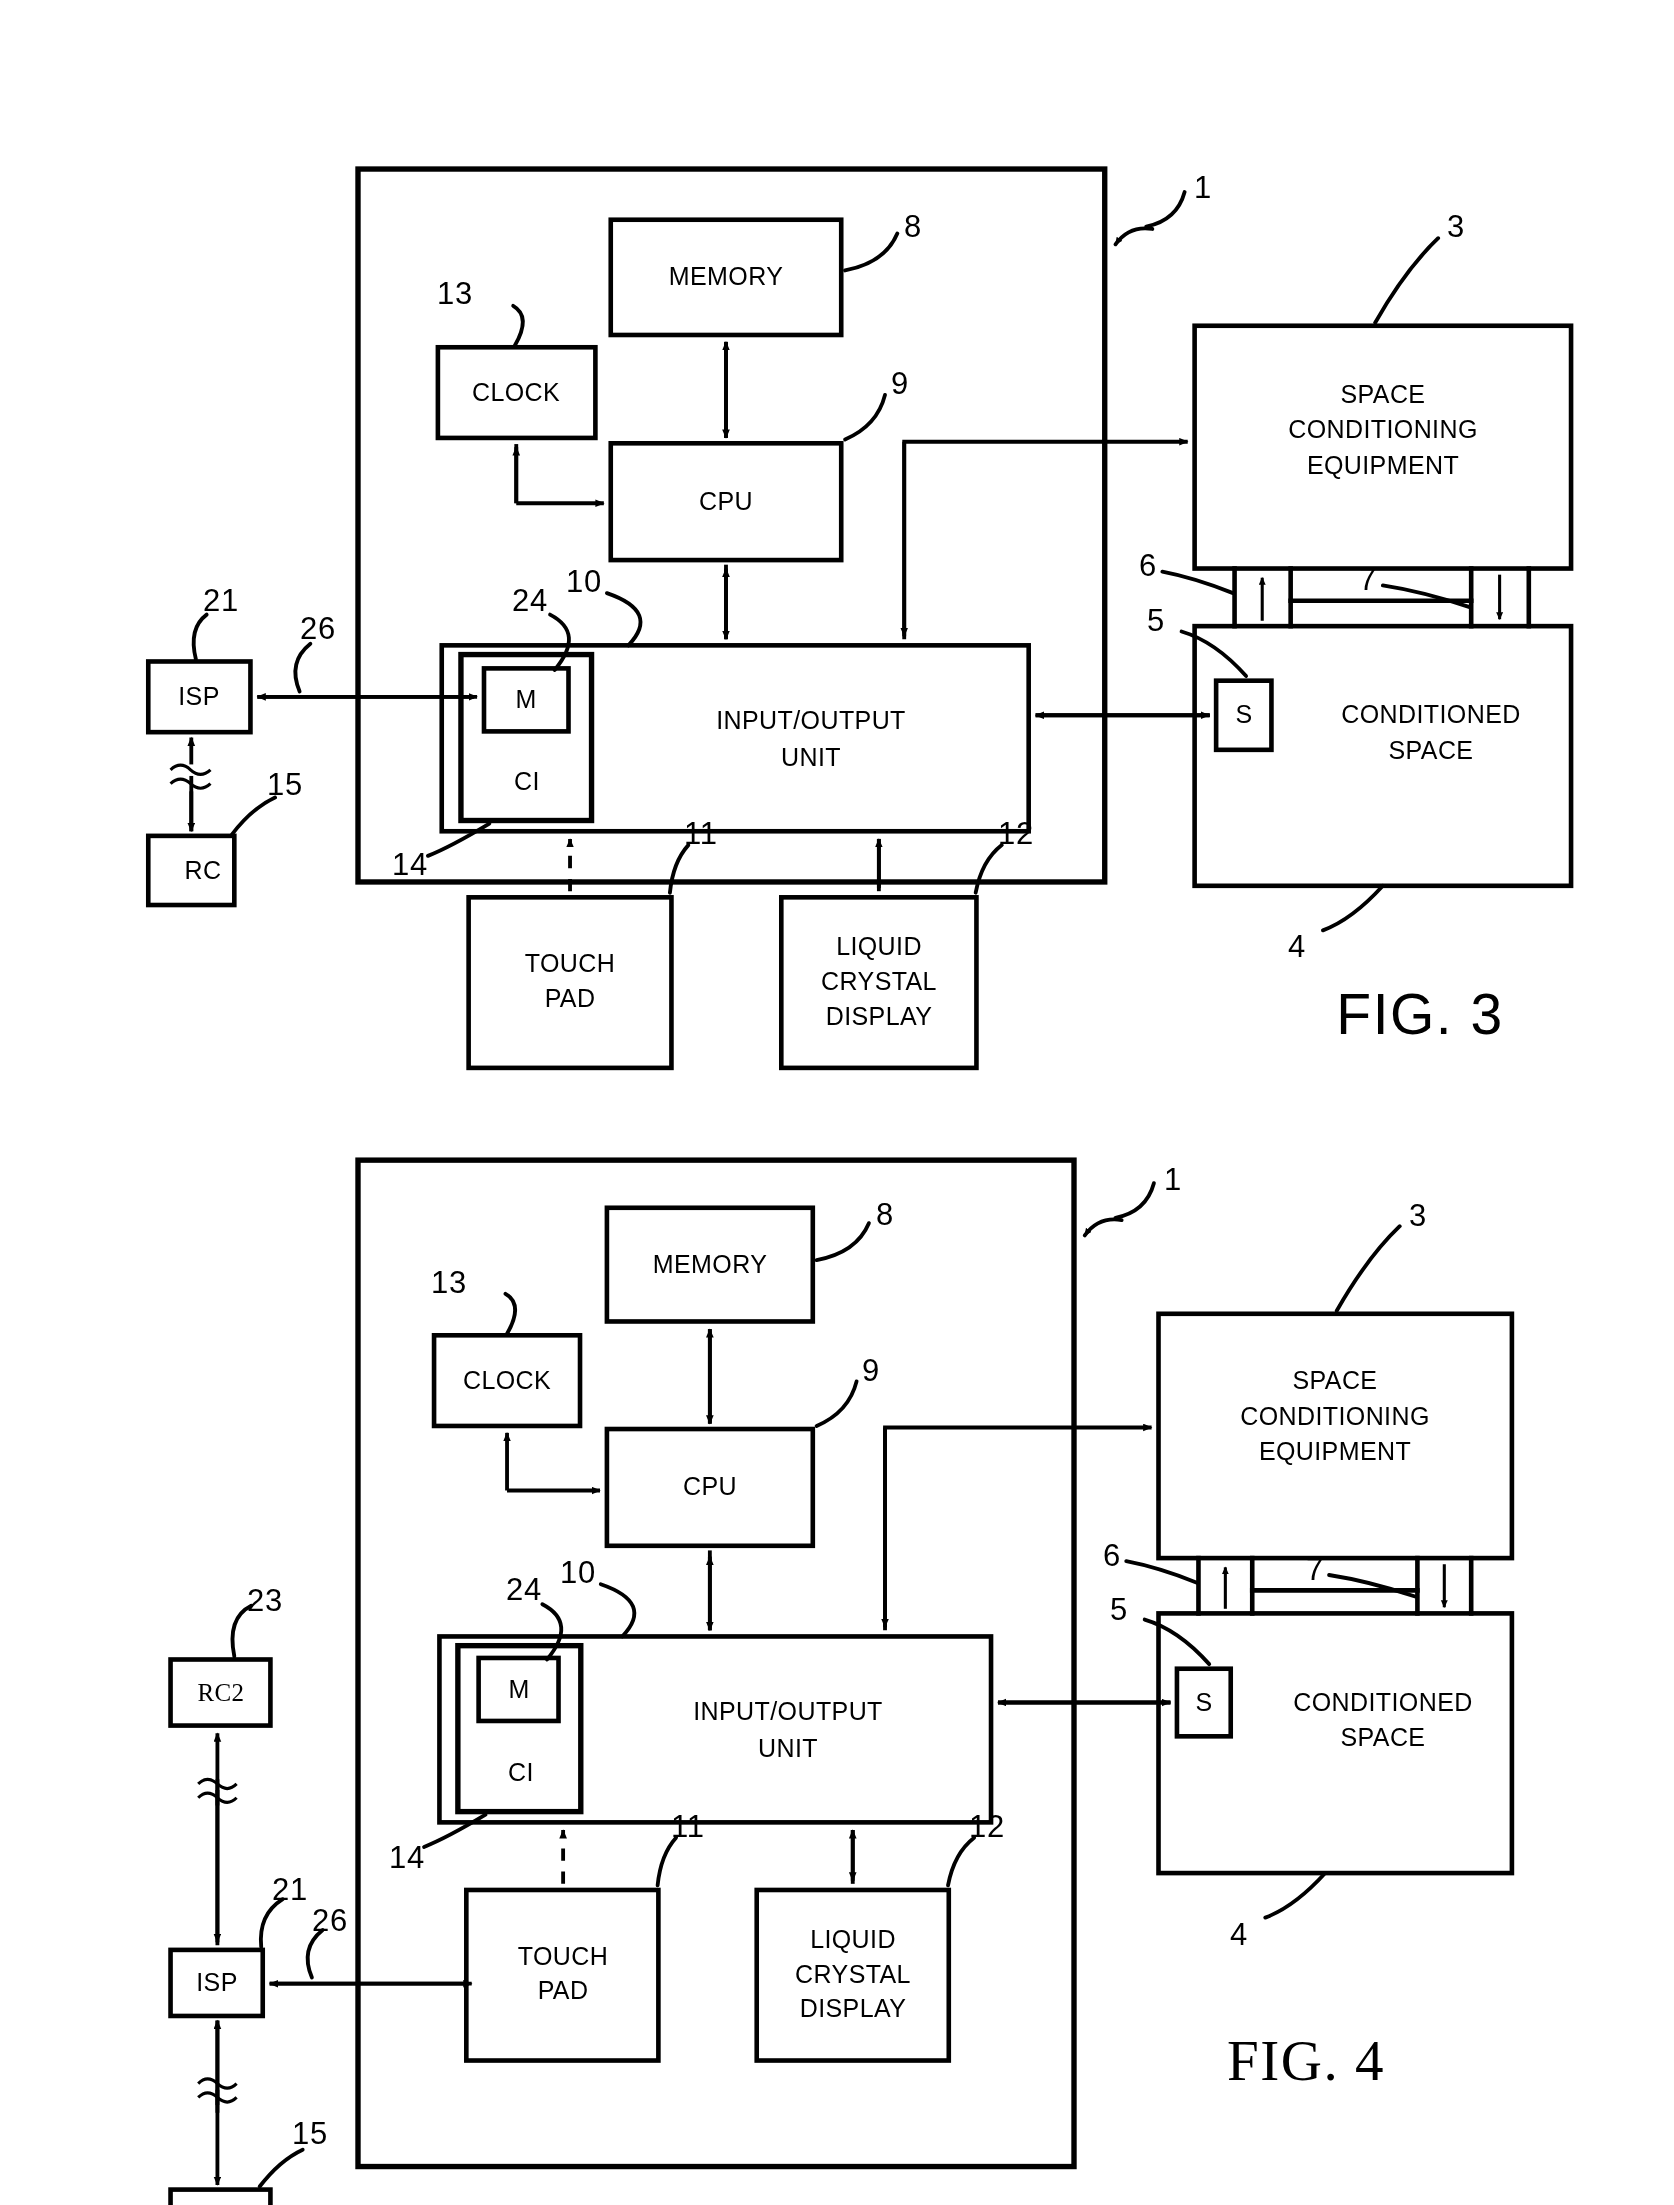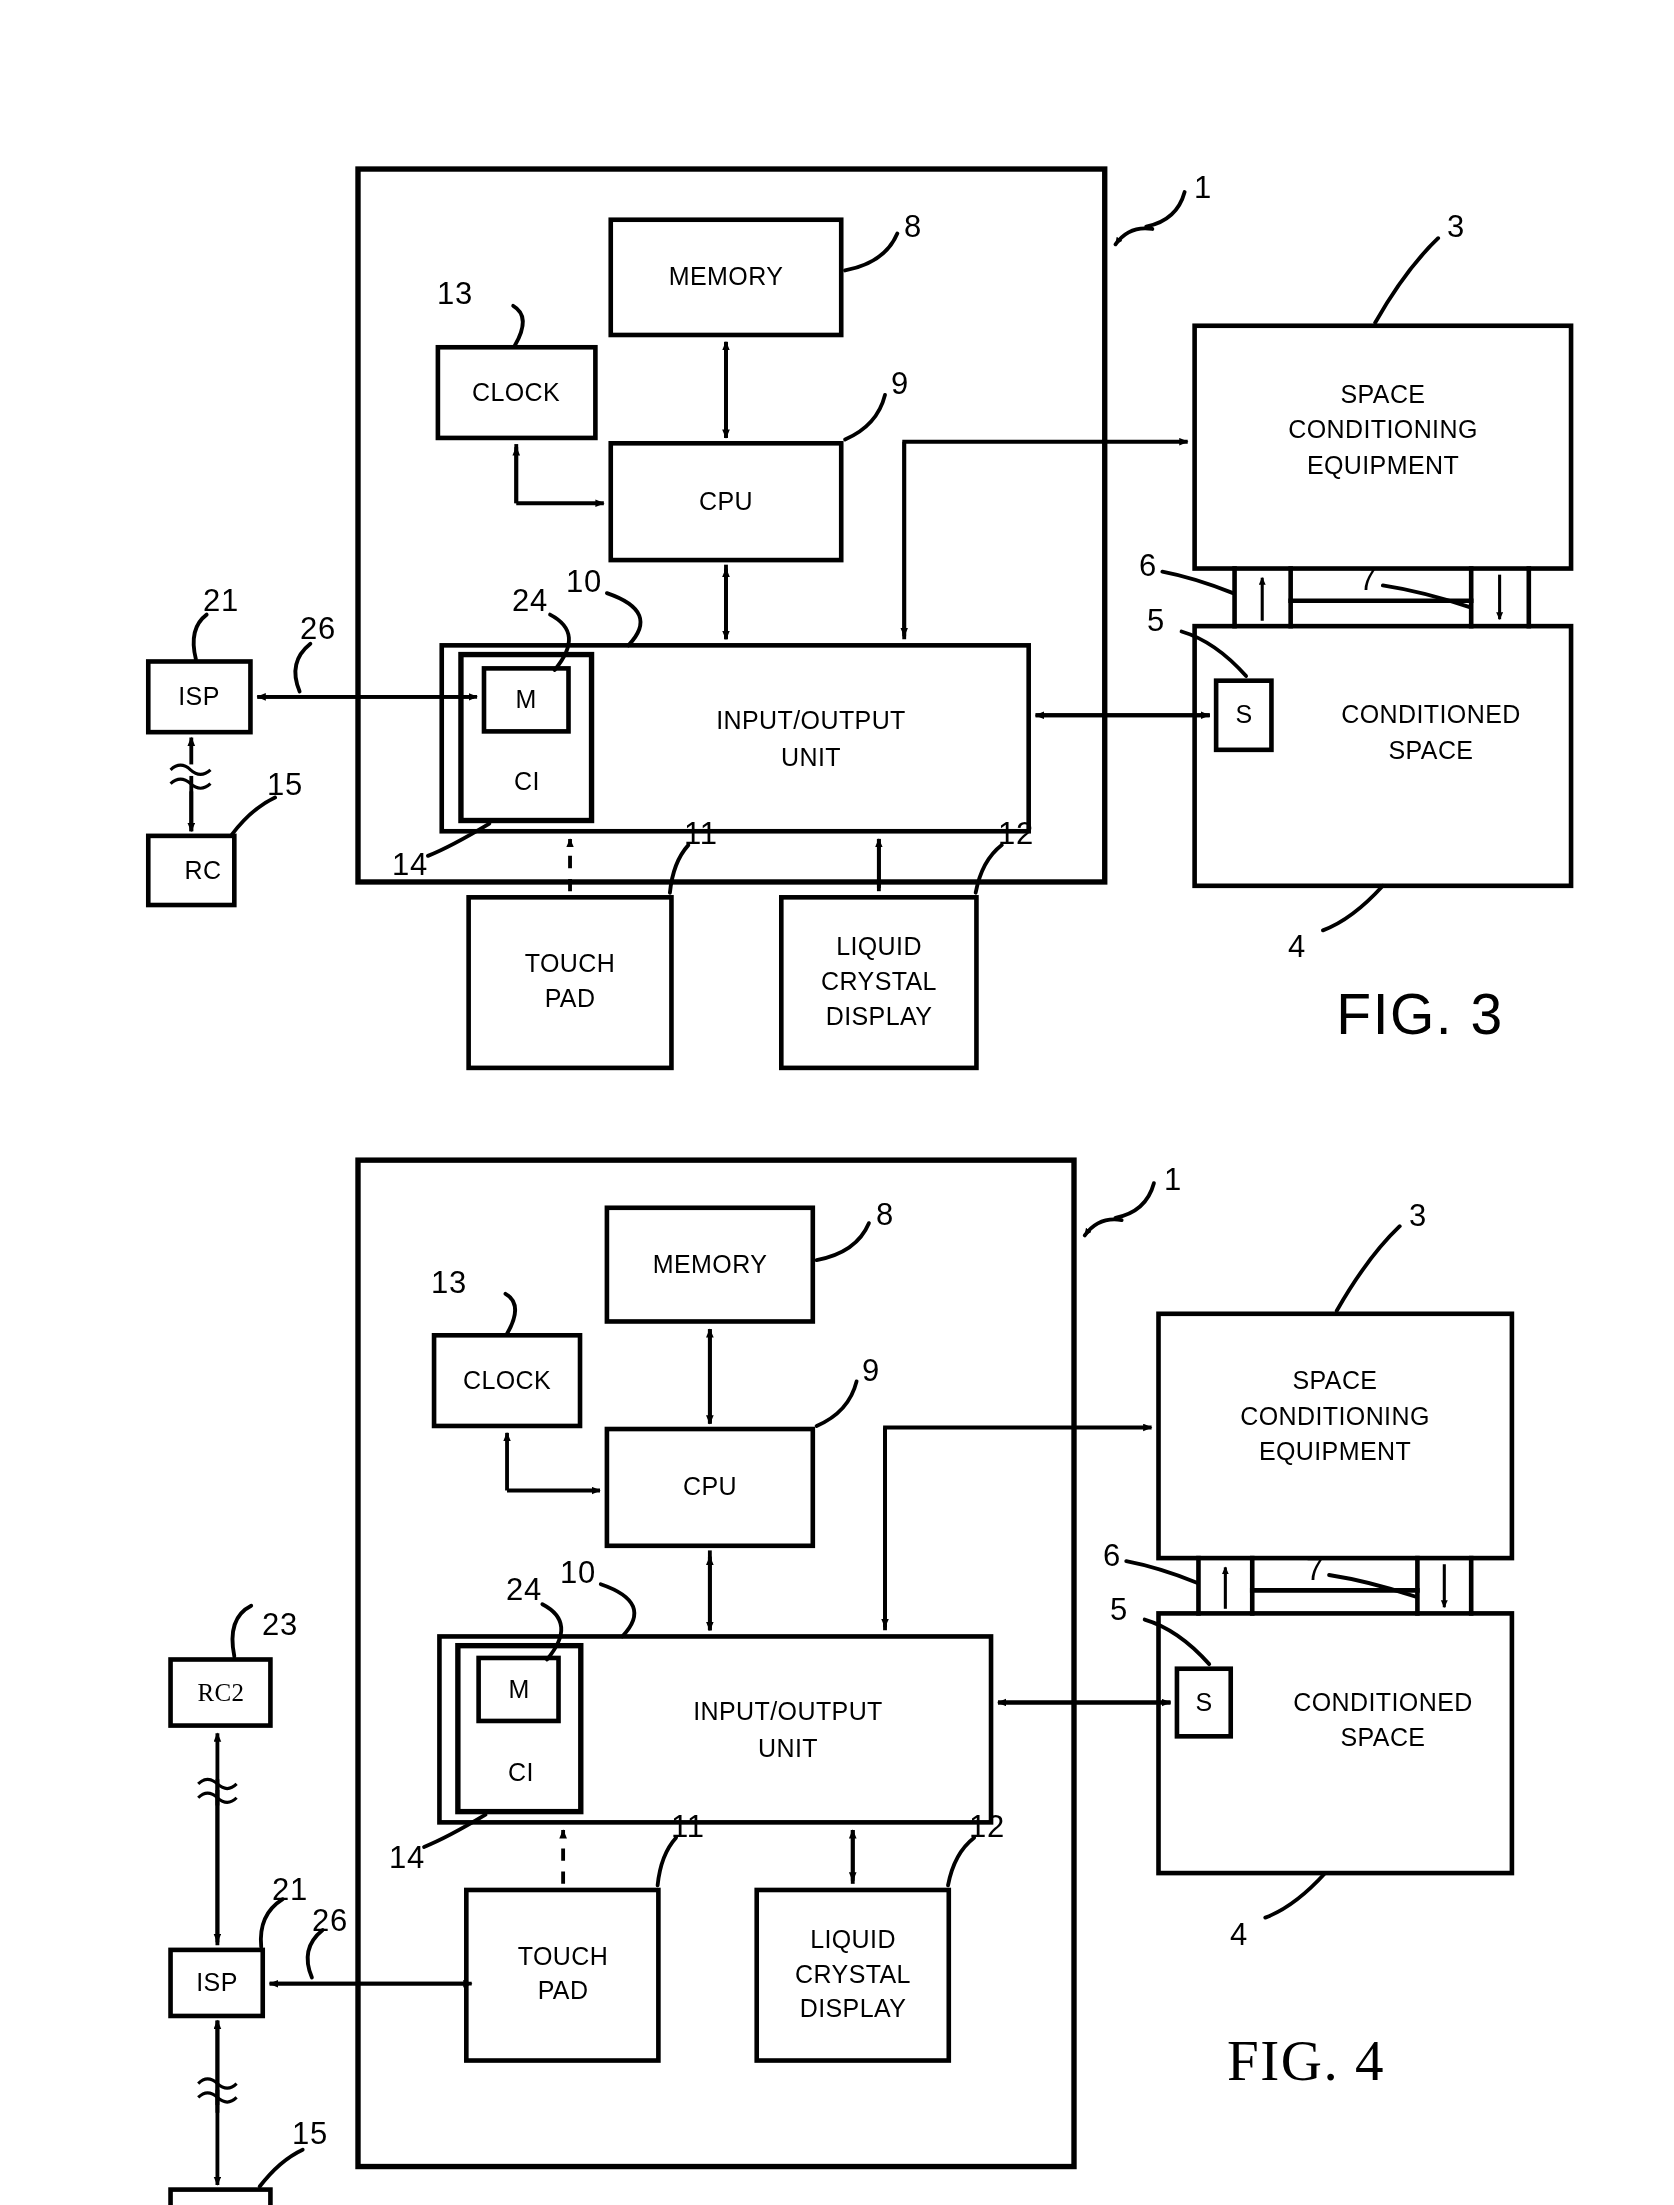--- a/index.html
+++ b/index.html
@@ -296,21 +296,21 @@
   <div class="lbl ref ctr" style="left:1315px;top:456px;">7</div>
   <div class="lbl ref ctr" style="left:885px;top:101px;">8</div>
   <div class="lbl ref ctr" style="left:871px;top:257px;">9</div>
   <div class="lbl ref ctr" style="left:578px;top:459px;">10</div>
   <div class="lbl ref ctr" style="left:688px;top:713px;">11</div>
   <div class="lbl ref ctr" style="left:987px;top:713px;">12</div>
   <div class="lbl ref ctr" style="left:449px;top:169px;">13</div>
   <div class="lbl ref ctr" style="left:407px;top:744px;">14</div>
   <div class="lbl ref ctr" style="left:310px;top:1020px;">15</div>
   <div class="lbl ref ctr" style="left:290px;top:776px;">21</div>
-  <div class="lbl ref ctr" style="left:280px;top:487px;margin-top:24px;">23</div>
+  <div class="lbl ref ctr" style="left:265px;top:487px;">23</div>
   <div class="lbl ref ctr" style="left:524px;top:476px;">24</div>
   <div class="lbl ref ctr" style="left:330px;top:807px;">26</div>
 
   <div class="lbl figtitle ctr" style="left:1306px;top:947px;font-family:Liberation Serif, serif;">FIG. 4</div>
 </div>
 
 </div>
 
 
 </body></html>

